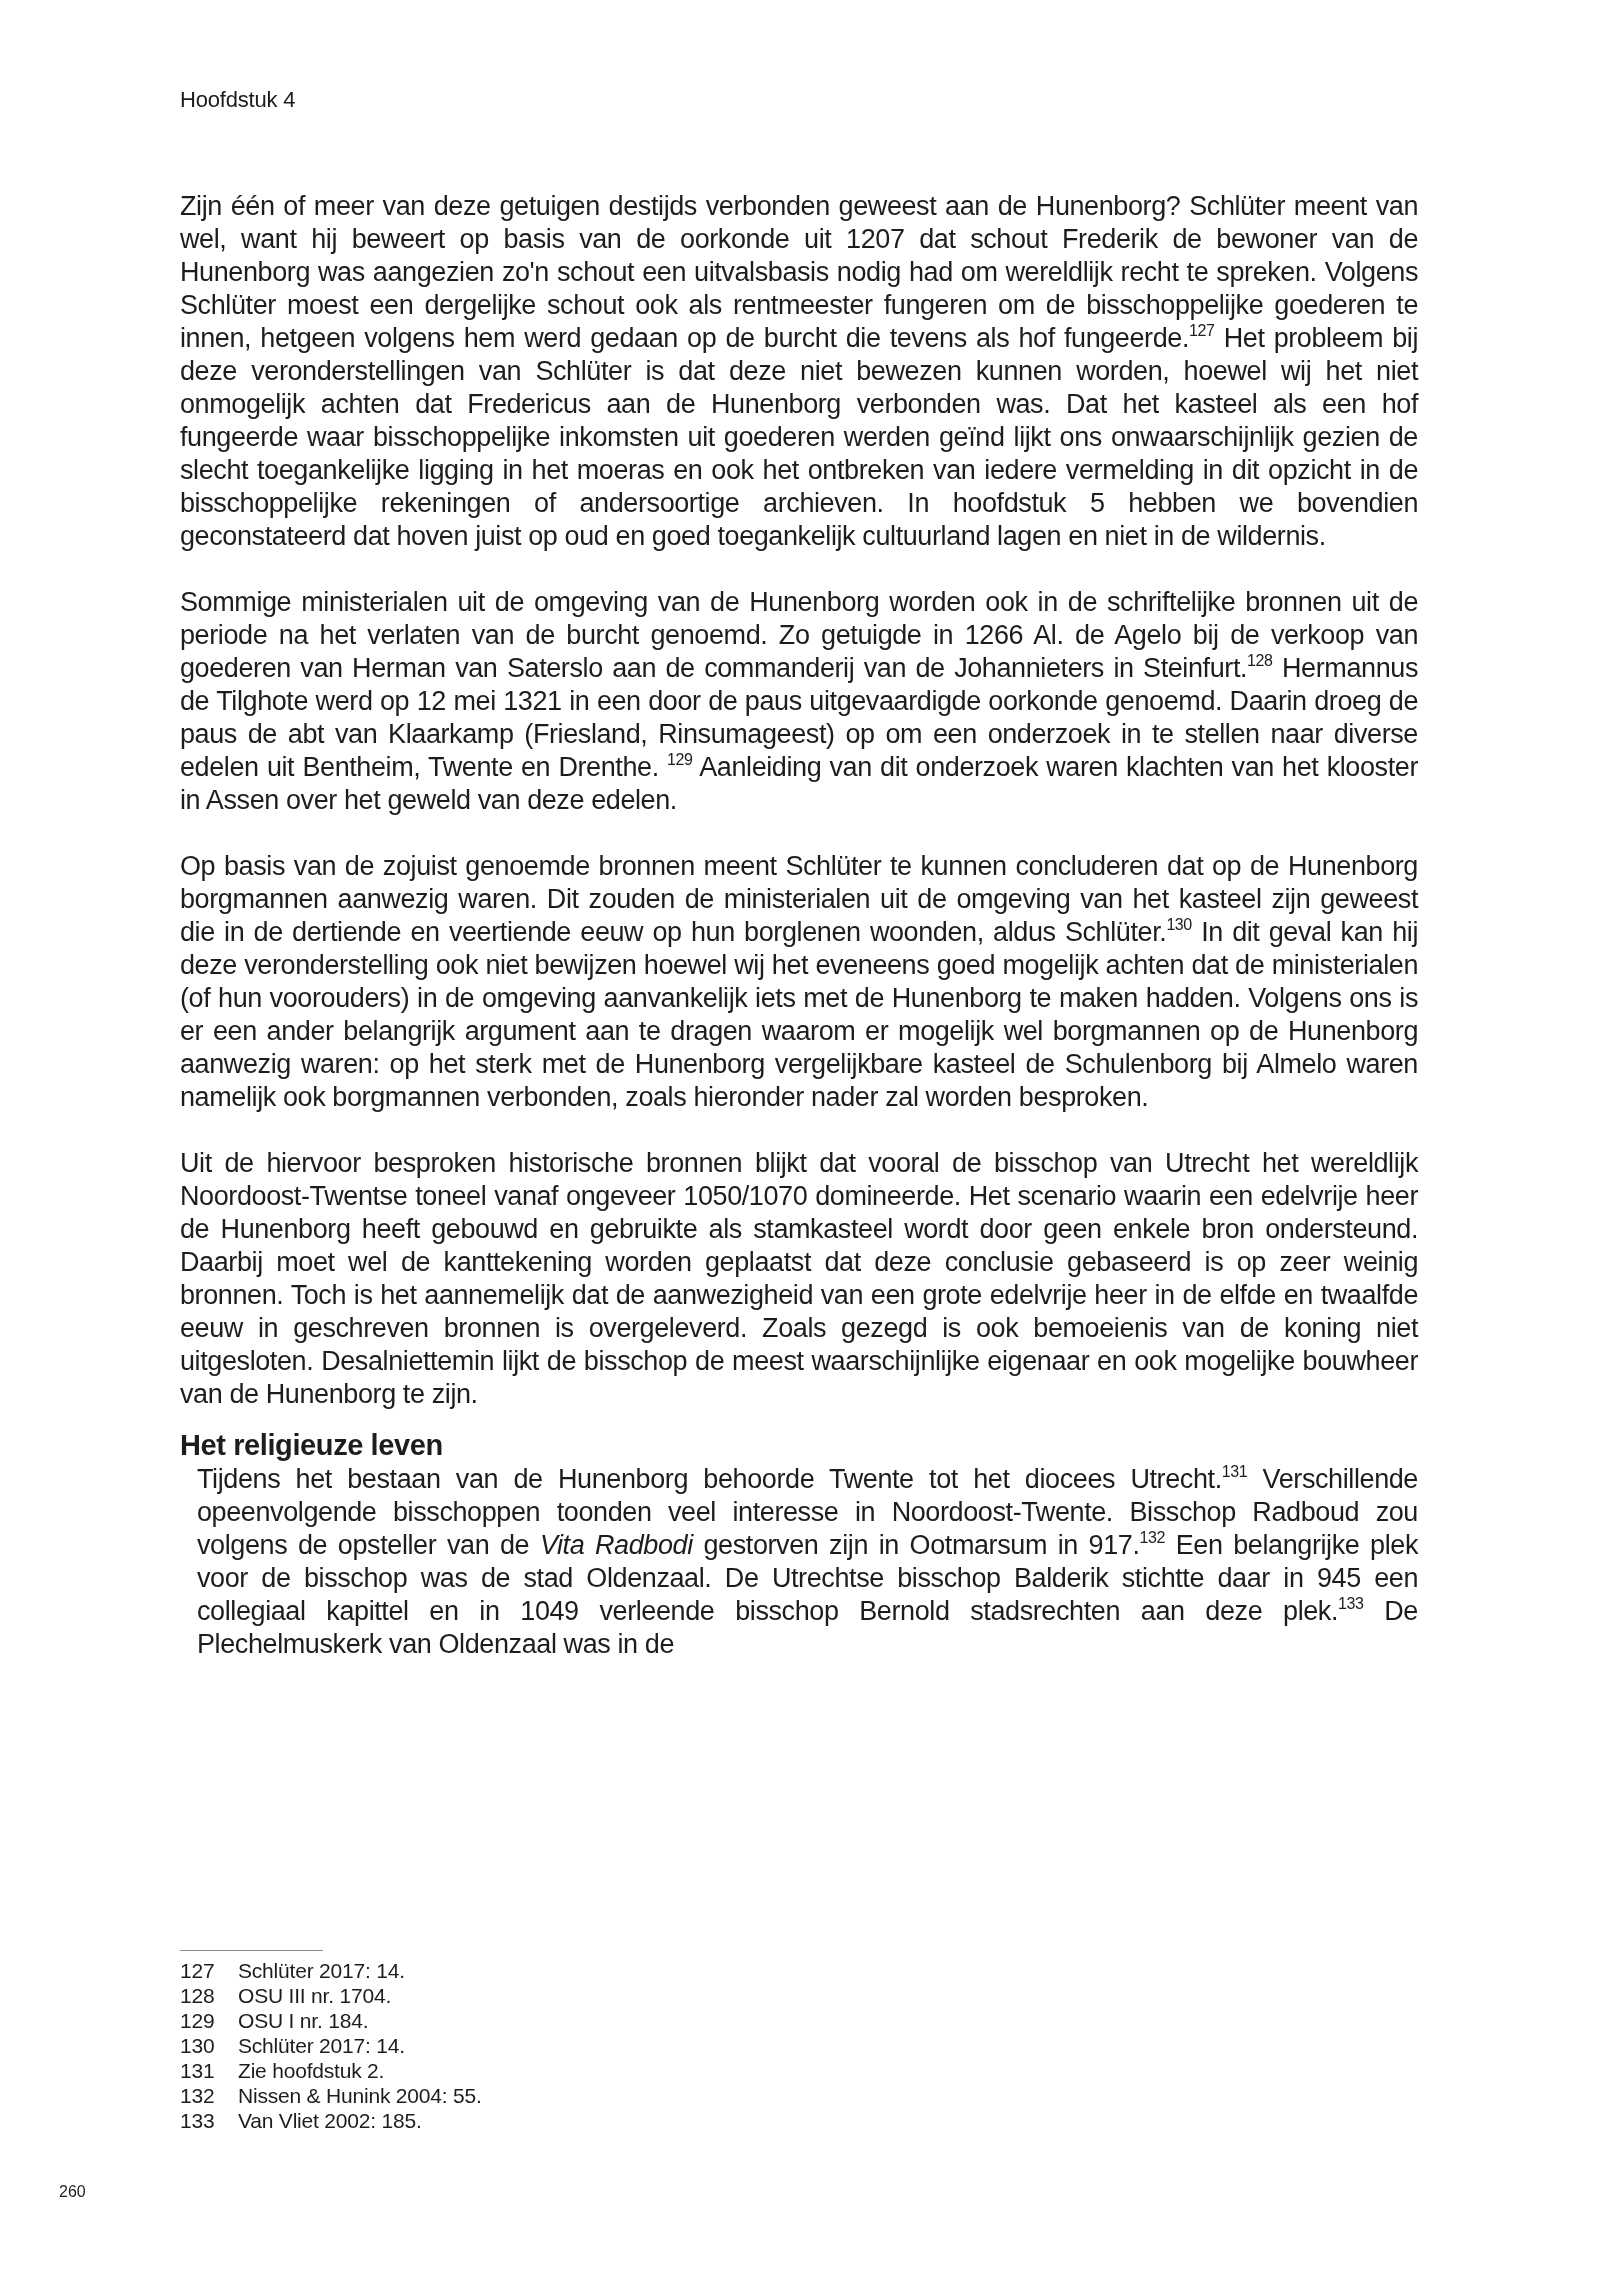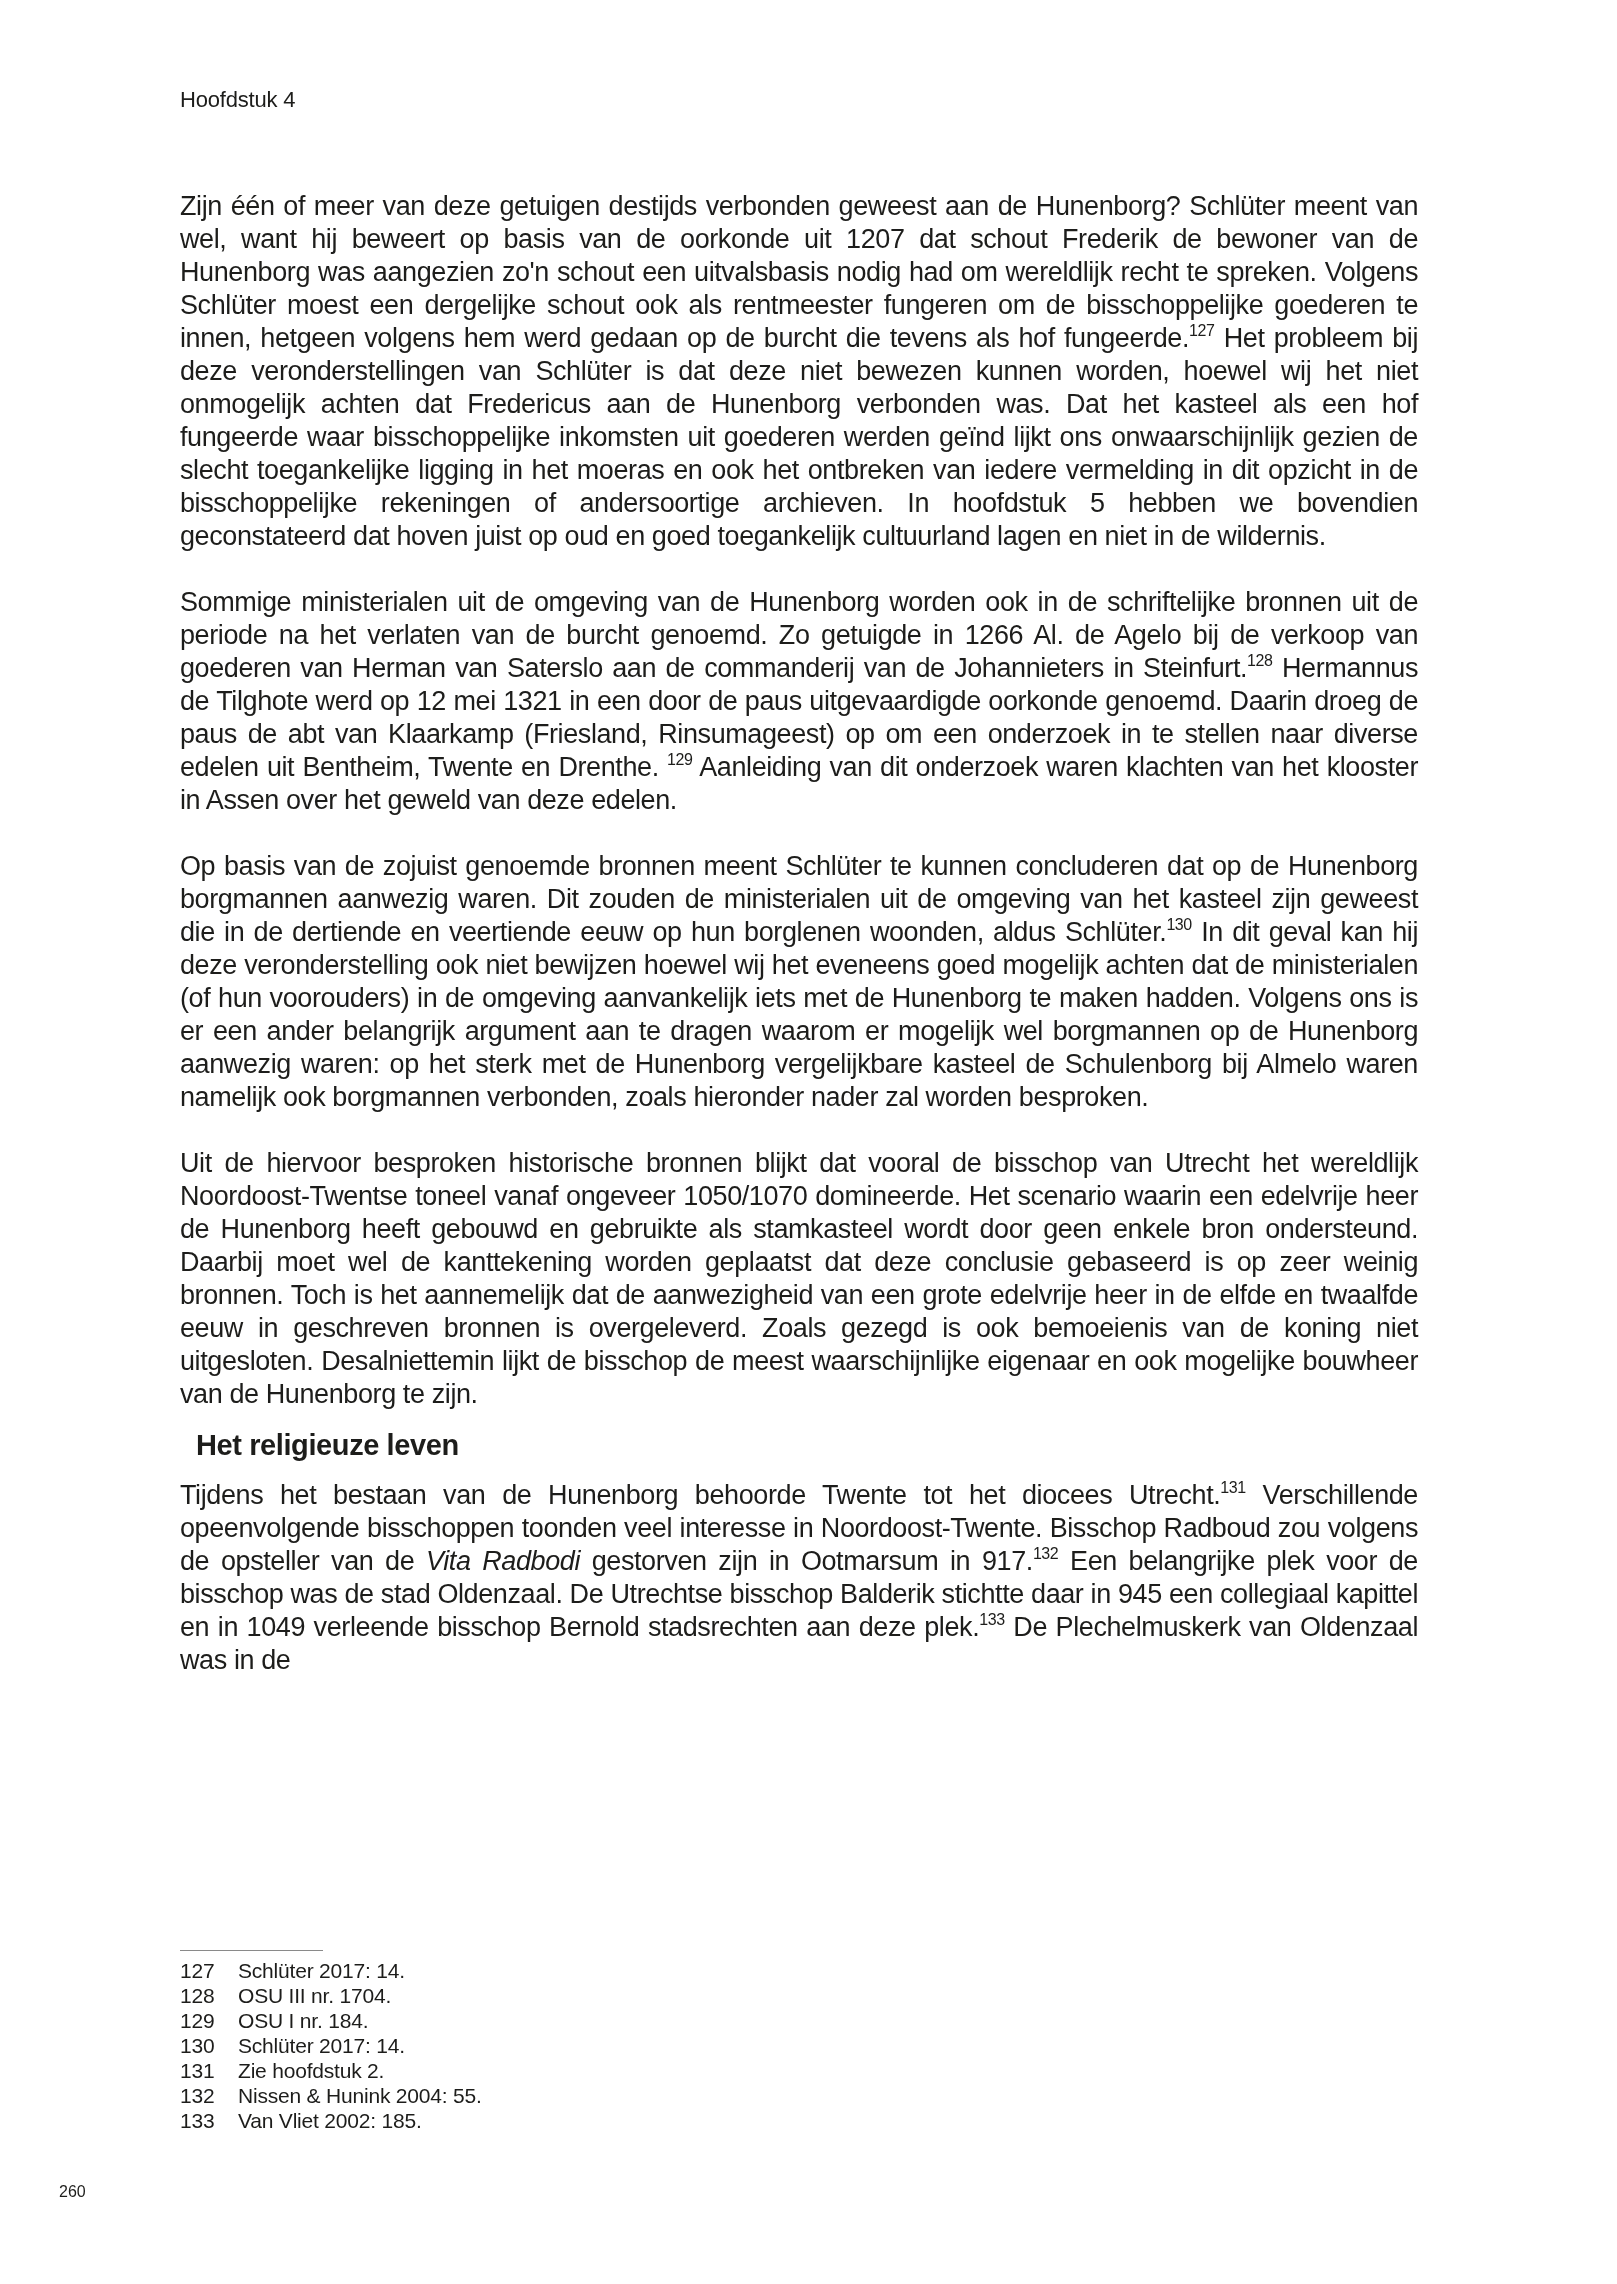--- a/index.html
+++ b/index.html
@@ -30,26 +30,26 @@
     width: 1238px;
   }
   .para {
     font-size: 27px;
     line-height: 33px;
     text-align: justify;
     letter-spacing: -0.4px;
     margin: 0 0 33px 0;
     hyphens: none;
   }
-  .para.tight { margin-bottom: 0; }
+  .para.tight { margin-bottom: 0; margin-left: 17px; }
   .section-heading {
     font-size: 29px;
     font-weight: bold;
     line-height: 35px;
-    margin: 16px;
+    margin: 0;
     letter-spacing: -0.4px;
   }
   sup {
     font-size: 16px;
     line-height: 0;
     vertical-align: 10.7px;
     letter-spacing: -0.4px;
   }
   em { font-style: italic; }
   .fn-rule {

